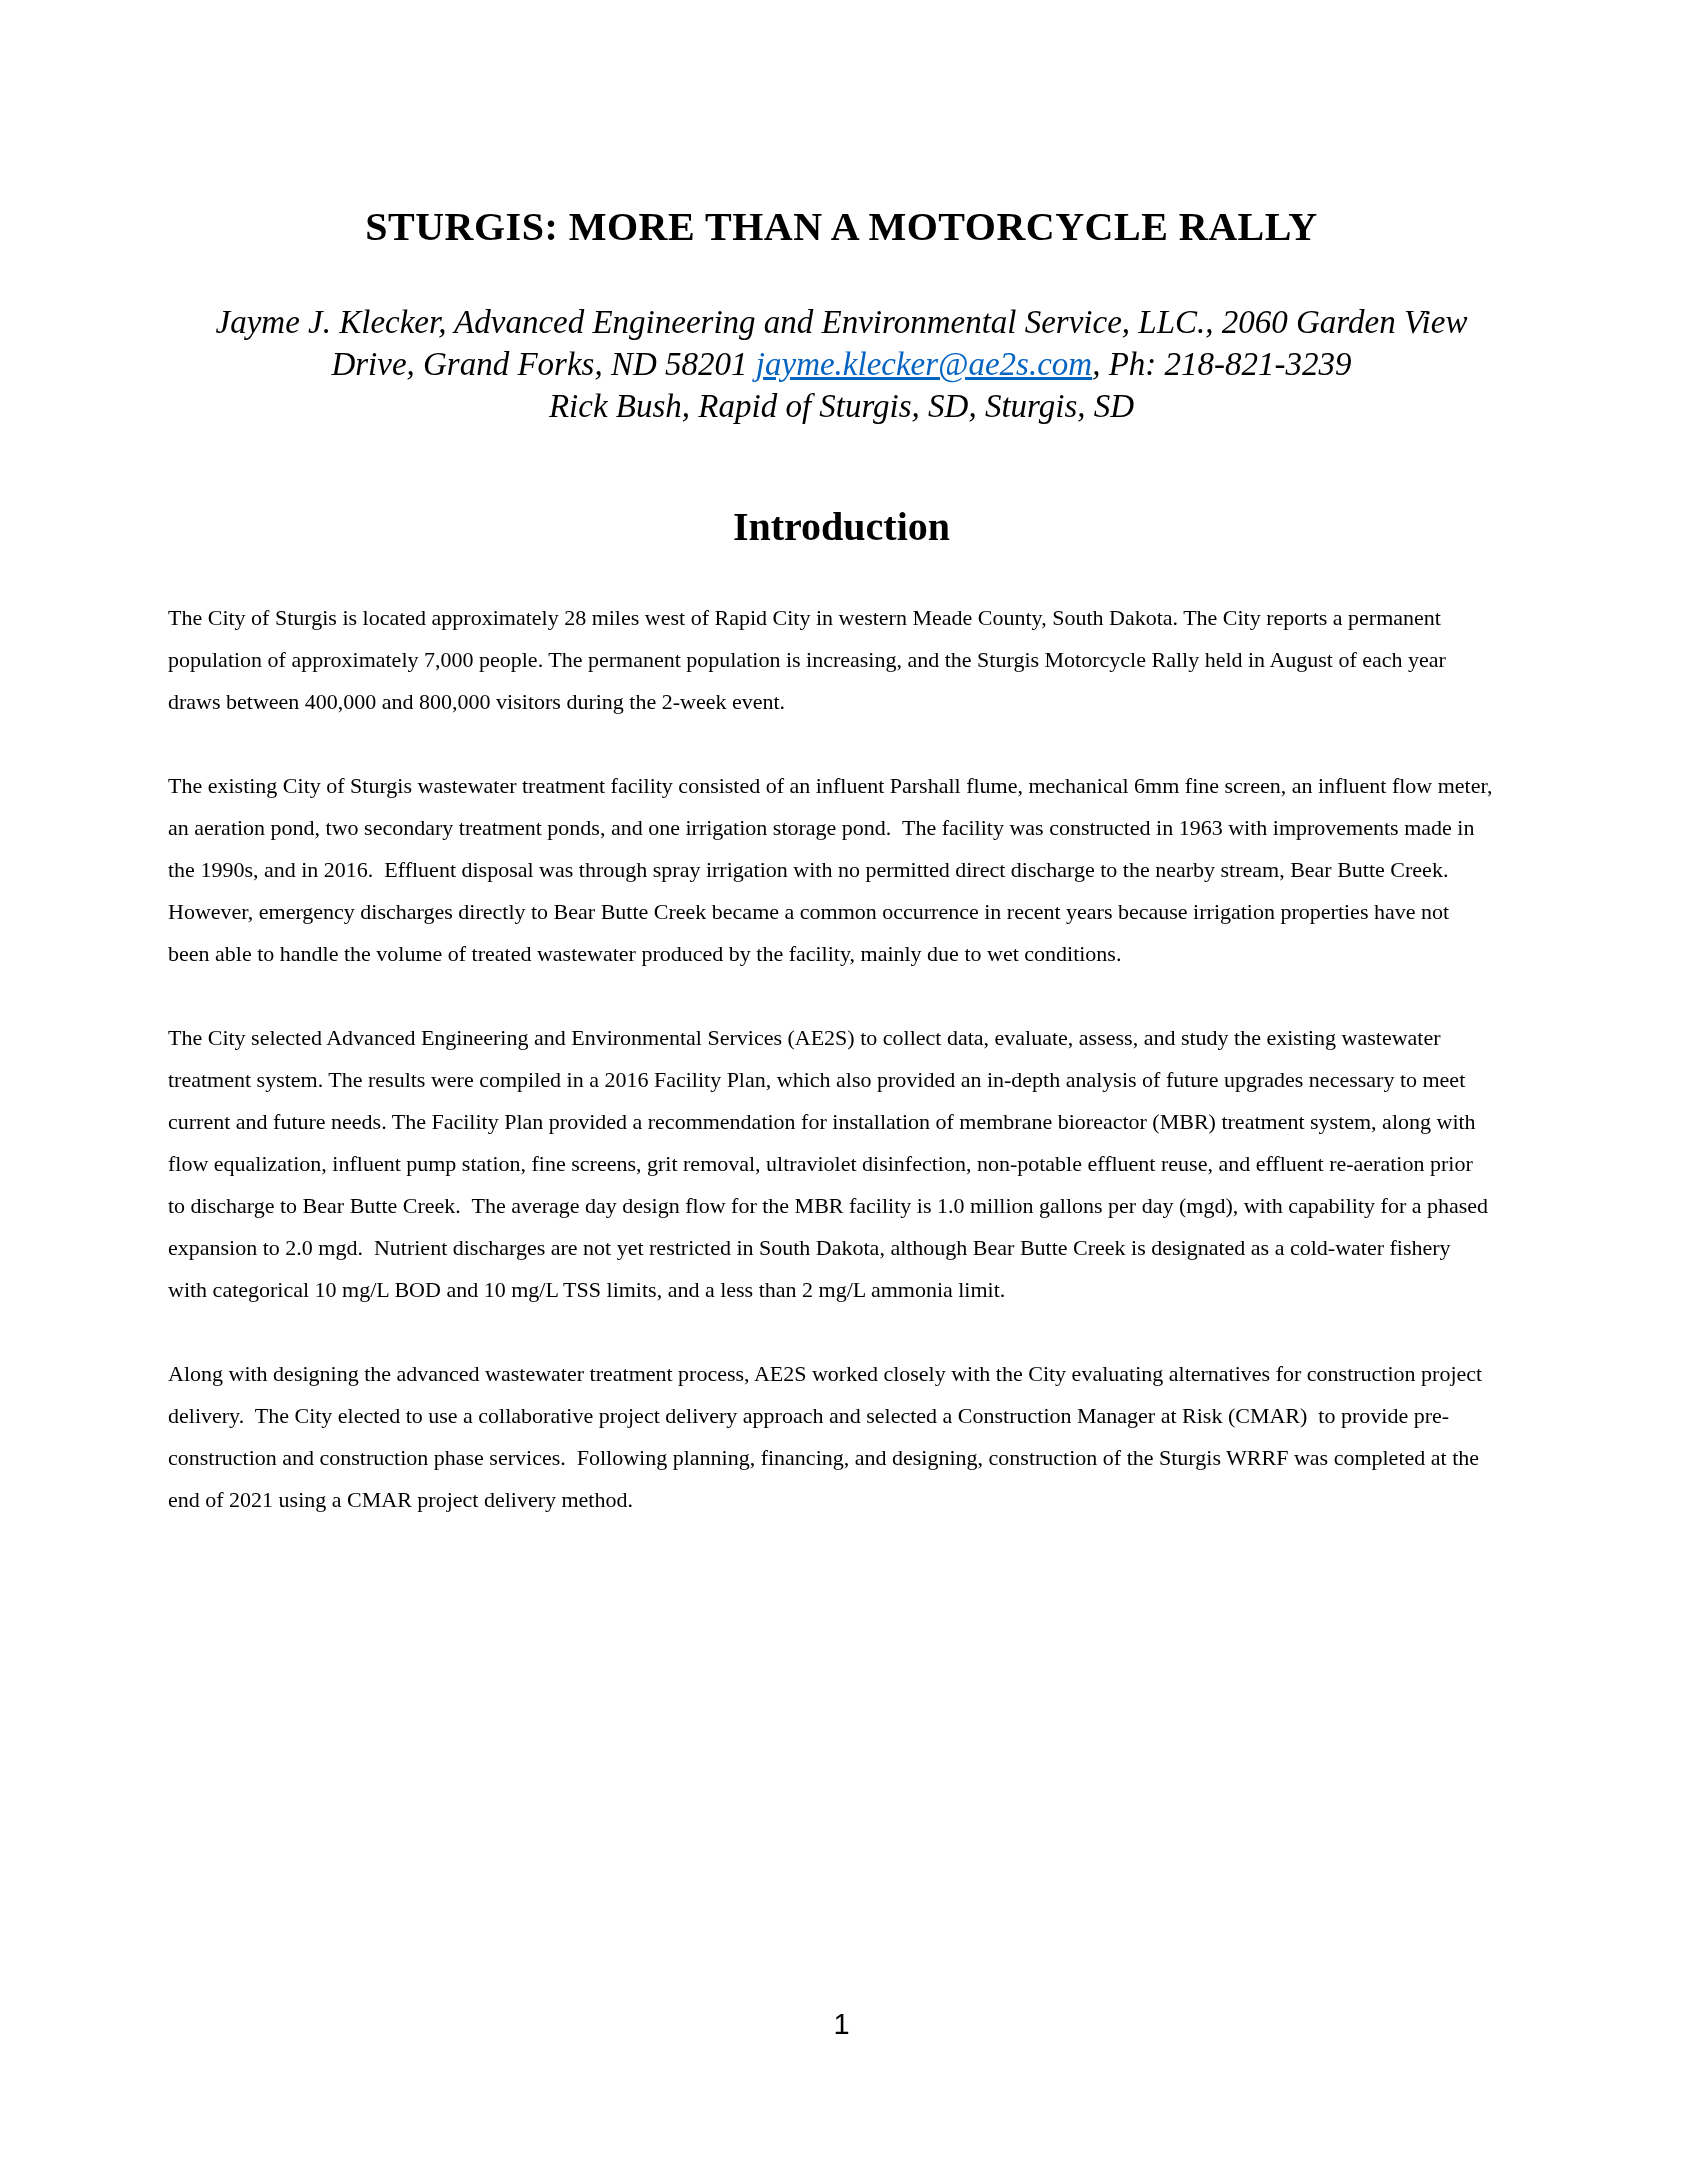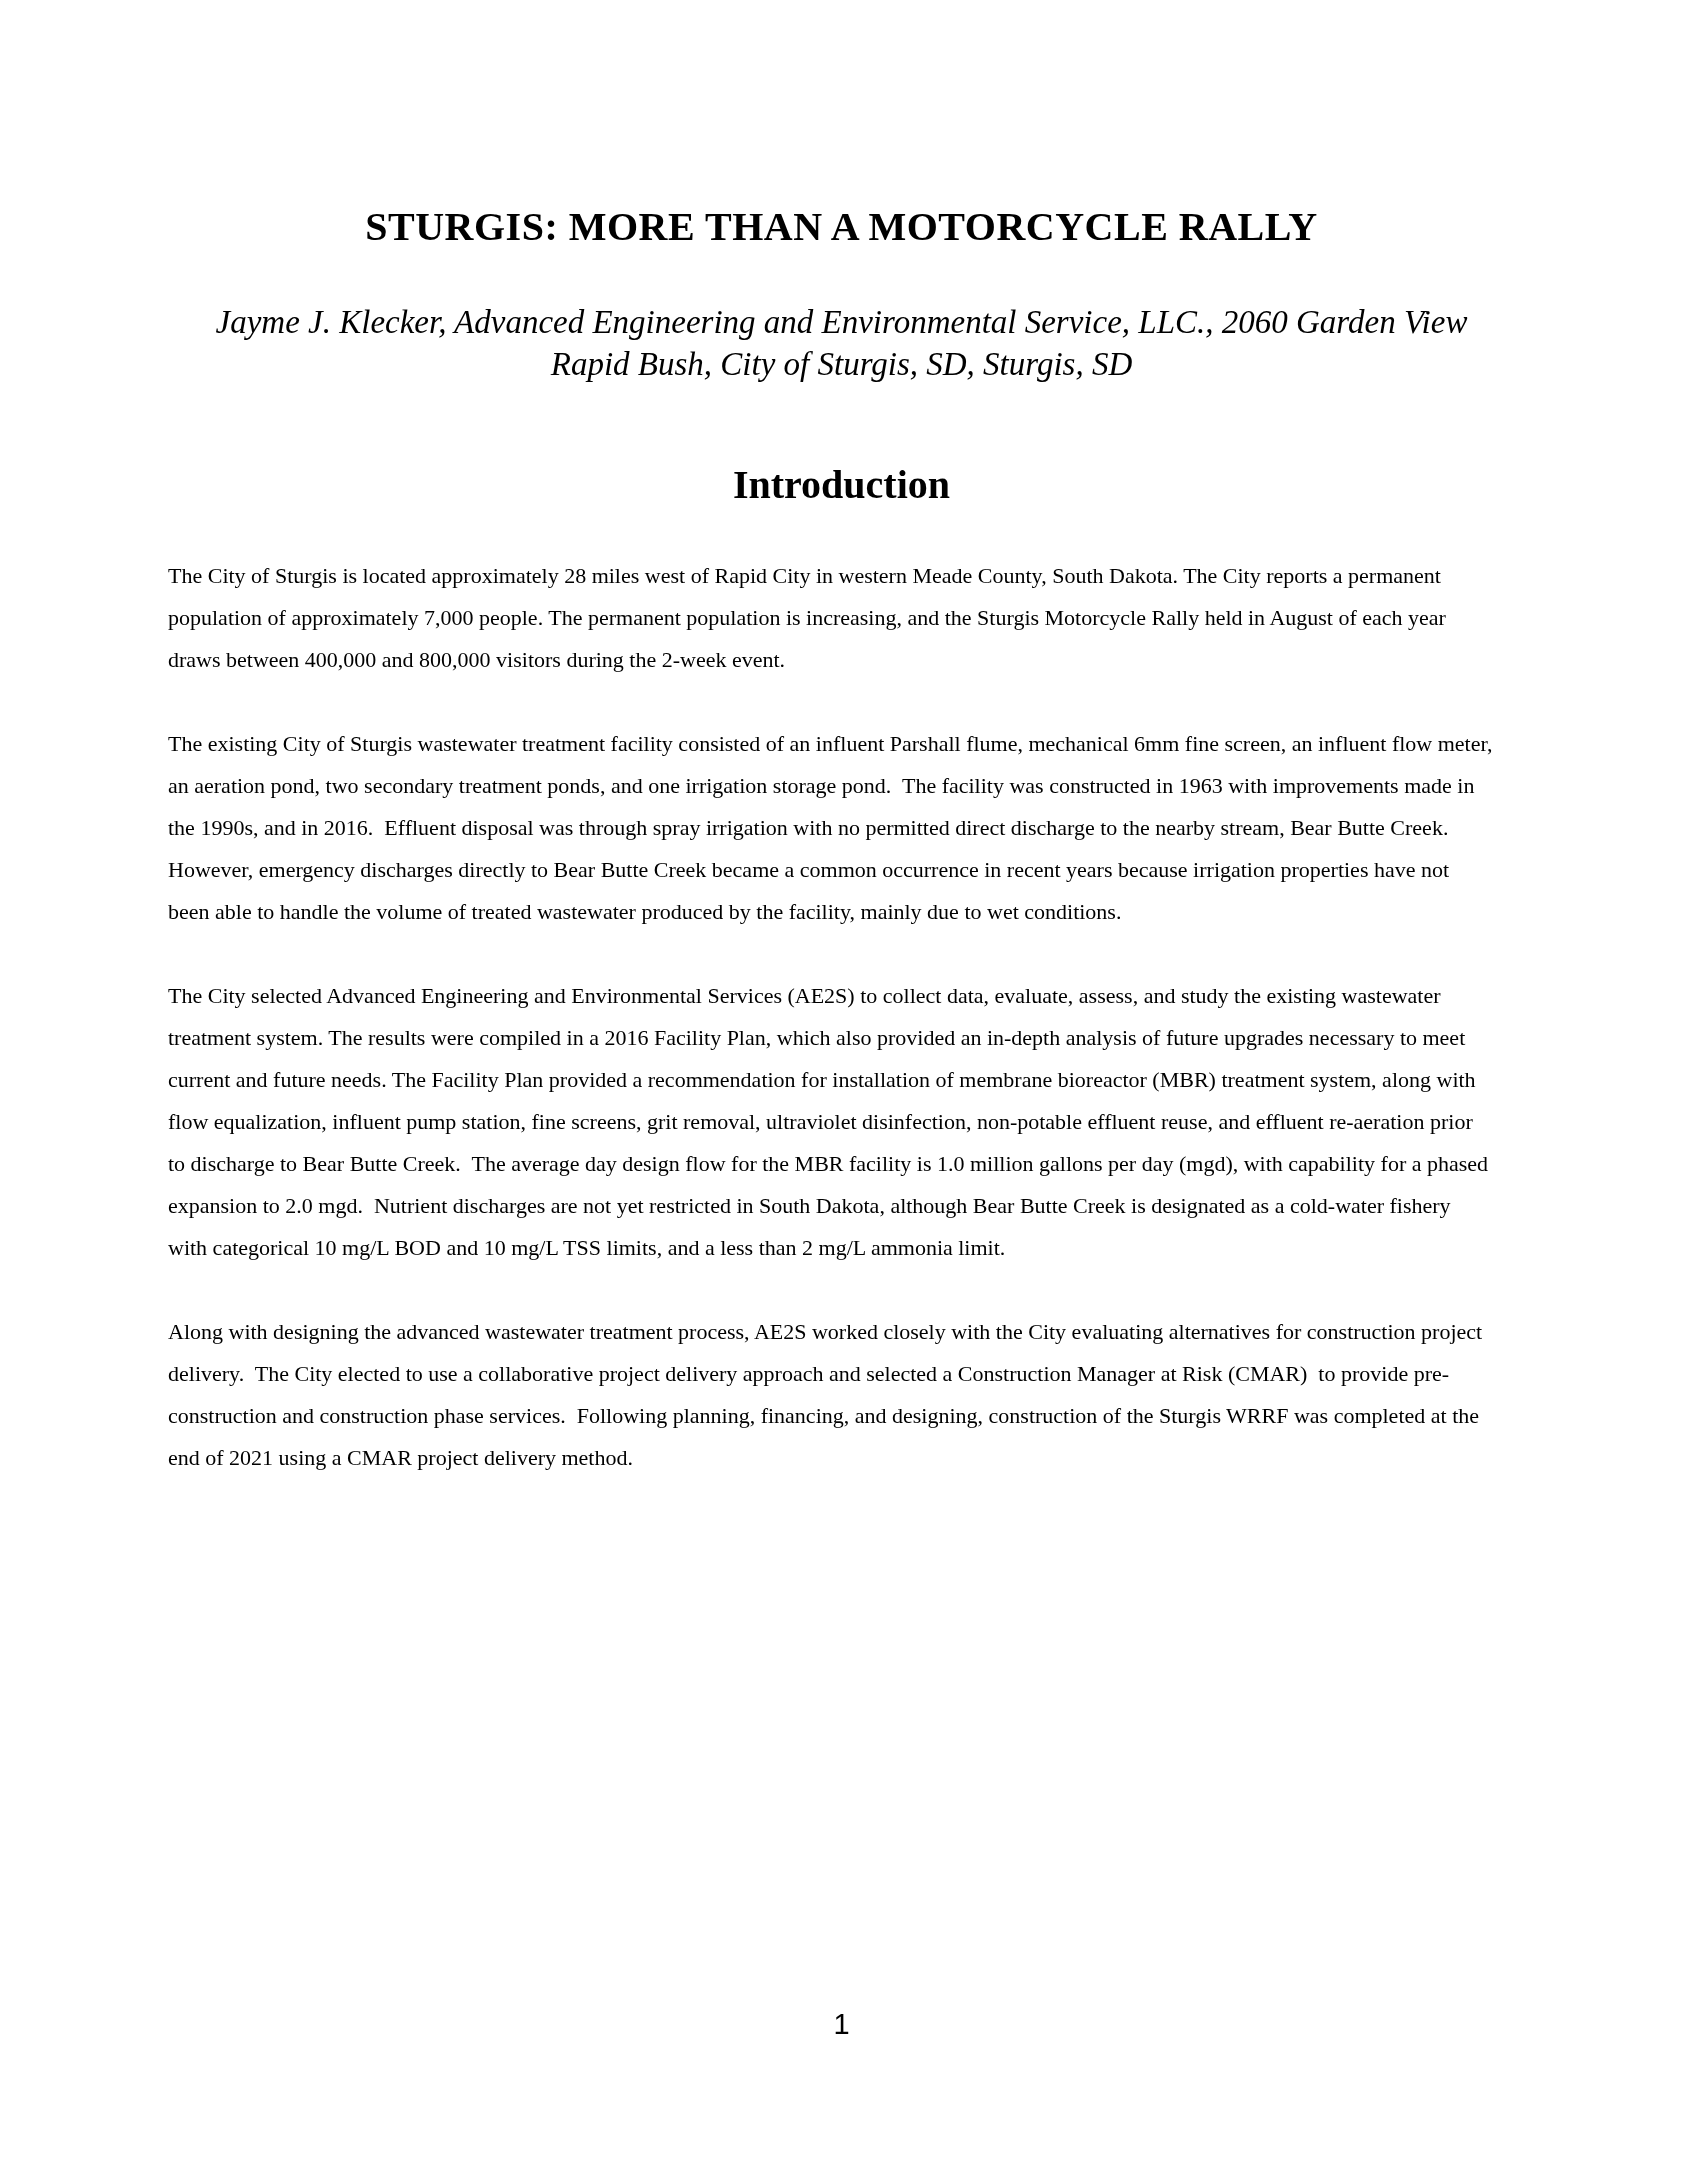--- a/index.html
+++ b/index.html
@@ -72,21 +72,22 @@
 </style>
 </head>
 <body>
 
 <div class="page">
 
   <h1 class="title">STURGIS: MORE THAN A MOTORCYCLE RALLY</h1>
 
   <div class="authors">
     <div class="author-line">Jayme J. Klecker, Advanced Engineering and Environmental Service, LLC., 2060 Garden View</div>
-    <div class="author-line">Rapid Bush, City of Sturgis, SD, Sturgis, SD</div>
+    <div class="author-line"><span>Drive, Grand Forks, ND 58201 </span><a class="email-link">jayme.klecker@ae2s.com</a><span>, Ph: 218-821-3239</span></div>
+    <div class="author-line">Rick Bush, Rapid of Sturgis, SD, Sturgis, SD</div>
   </div>
 
   <h2 class="section-heading">Introduction</h2>
 
   <div class="body-text">
     <p>The City of Sturgis is located approximately 28 miles west of Rapid City in western Meade County, South Dakota. The City reports a permanent population of approximately 7,000 people. The permanent population is increasing, and the Sturgis Motorcycle Rally held in August of each year draws between 400,000 and 800,000 visitors during the 2-week event.</p>
     <p>The existing City of Sturgis wastewater treatment facility consisted of an influent Parshall flume, mechanical 6mm fine screen, an influent flow meter, an aeration pond, two secondary treatment ponds, and one irrigation storage pond.  The facility was constructed in 1963 with improvements made in the 1990s, and in 2016.  Effluent disposal was through spray irrigation with no permitted direct discharge to the nearby stream, Bear Butte Creek. However, emergency discharges directly to Bear Butte Creek became a common occurrence in recent years because irrigation properties have not been able to handle the volume of treated wastewater produced by the facility, mainly due to wet conditions.</p>
     <p>The City selected Advanced Engineering and Environmental Services (AE2S) to collect data, evaluate, assess, and study the existing wastewater treatment system. The results were compiled in a 2016 Facility Plan, which also provided an in-depth analysis of future upgrades necessary to meet current and future needs. The Facility Plan provided a recommendation for installation of membrane bioreactor (MBR) treatment system, along with flow equalization, influent pump station, fine screens, grit removal, ultraviolet disinfection, non-potable effluent reuse, and effluent re-aeration prior to discharge to Bear Butte Creek.  The average day design flow for the MBR facility is 1.0 million gallons per day (mgd), with capability for a phased expansion to 2.0 mgd.  Nutrient discharges are not yet restricted in South Dakota, although Bear Butte Creek is designated as a cold-water fishery with categorical 10 mg/L BOD and 10 mg/L TSS limits, and a less than 2 mg/L ammonia limit.</p>
     <p>Along with designing the advanced wastewater treatment process, AE2S worked closely with the City evaluating alternatives for construction project delivery.  The City elected to use a collaborative project delivery approach and selected a Construction Manager at Risk (CMAR)  to provide pre-construction and construction phase services.  Following planning, financing, and designing, construction of the Sturgis WRRF was completed at the end of 2021 using a CMAR project delivery method.</p>
   </div>

